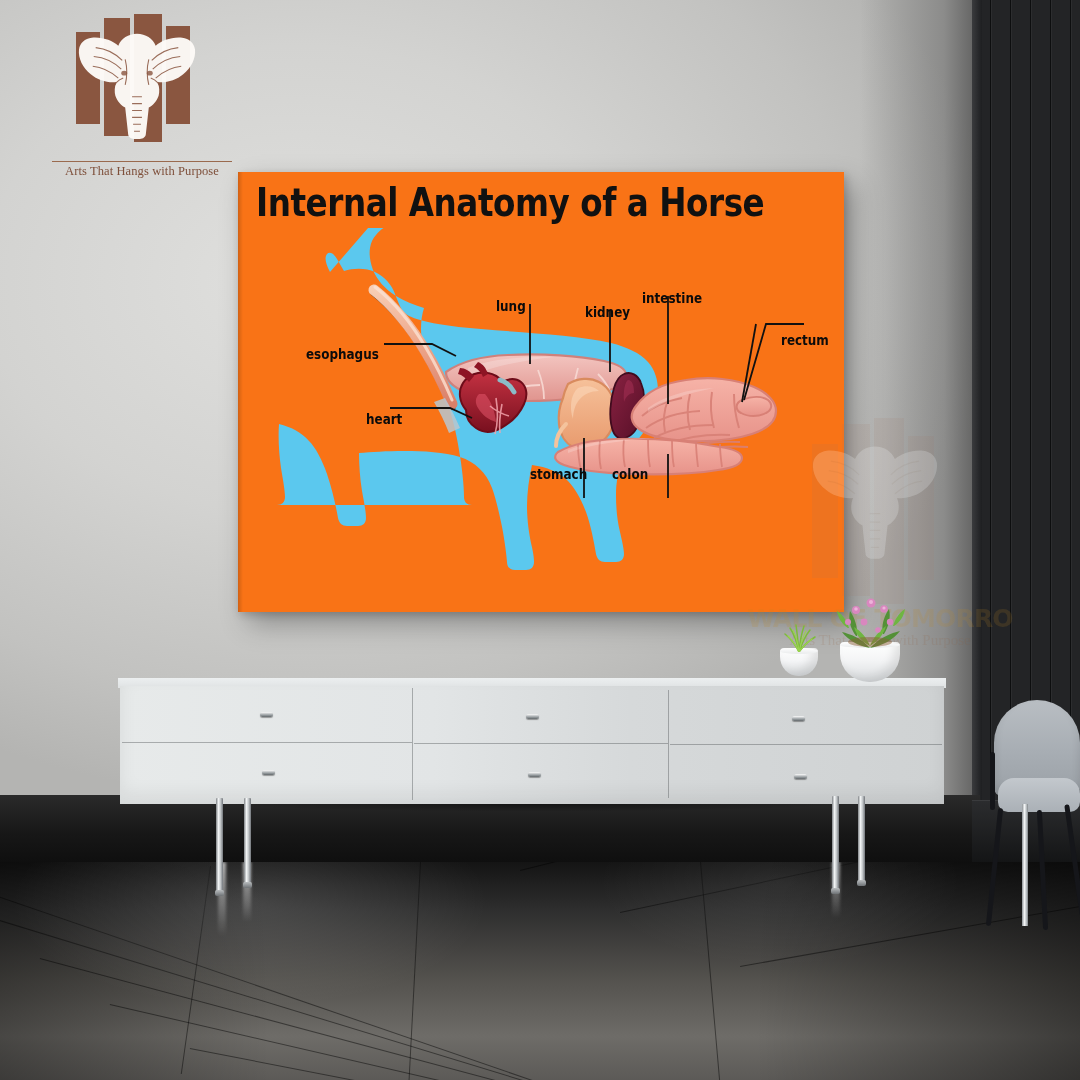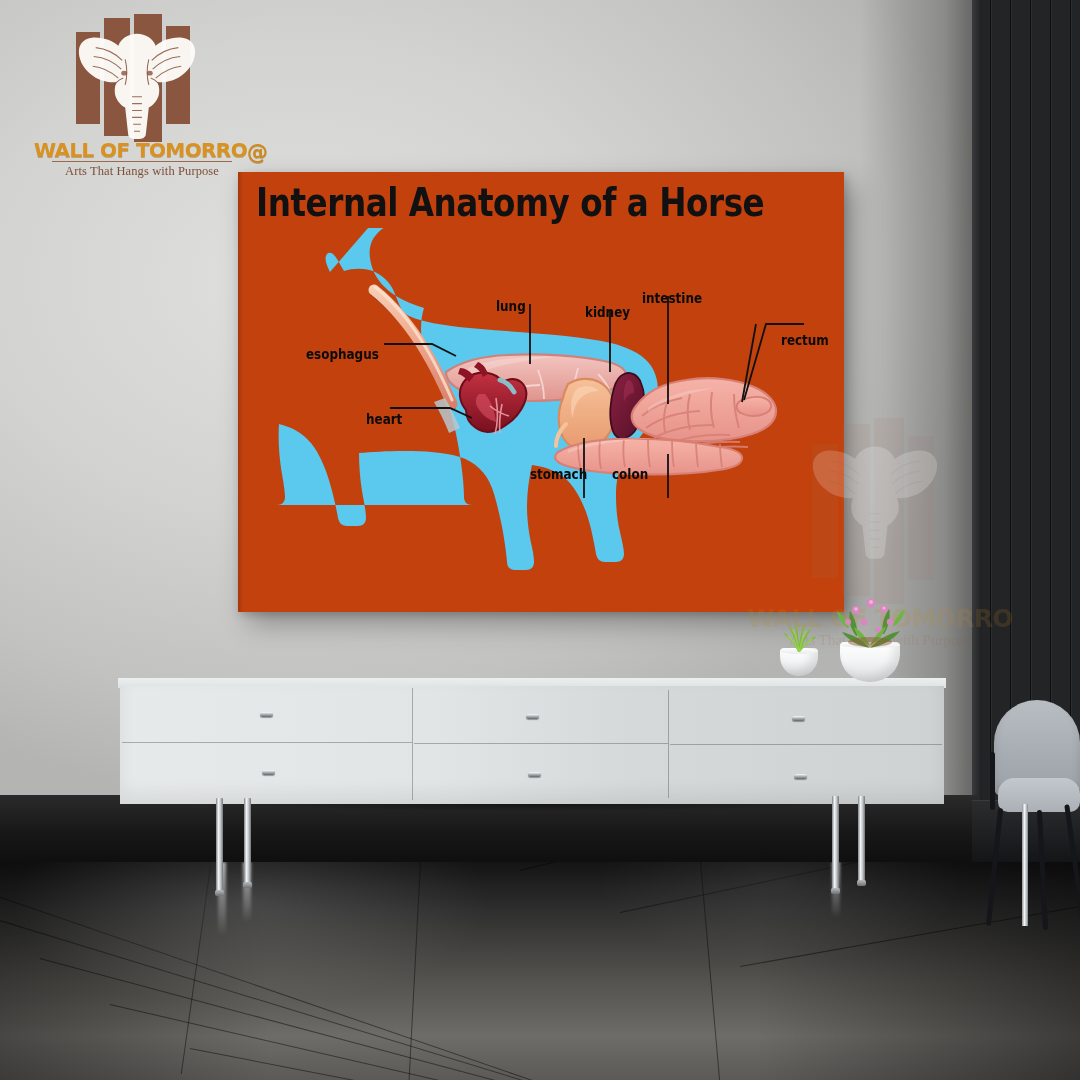--- a/index.html
+++ b/index.html
@@ -84,21 +84,21 @@
   .brand .wordmark .swirl{ display:inline-block; color:#cf8a1c; font-size:21px; vertical-align:-2px; }
   .brand .rule{ position:absolute; left:18px; top:147px; width:180px; height:1px; background:#9a6a4e; }
   .brand .tagline{
     position:absolute; left:0; top:150px; width:216px; text-align:center;
     font-family:"Liberation Serif", serif; font-size:12.5px; color:#7e4f3a; letter-spacing:.1px;
   }
 
   
   .poster{
     position:absolute; left:238px; top:172px; width:606px; height:440px;
-    background:#c2410c;
+    background:#f97316;
     box-shadow: 10px 12px 26px rgba(0,0,0,.30), 2px 3px 8px rgba(0,0,0,.18);
   }
   .poster .edge-l{
     position:absolute; left:0; top:0; width:5px; height:100%;
     background:linear-gradient(to right, rgba(0,0,0,.16), rgba(0,0,0,0));
   }
   .poster-title{
     position:absolute; left:18px; top:8px; width:580px;
     font-family:"DejaVu Sans Condensed","Liberation Sans Narrow","Liberation Sans", sans-serif;
     font-weight:bold; font-size:39px; letter-spacing:-.5px; color:#111;
@@ -253,21 +253,20 @@
           <path d="M48 36c2 8 2 18 0 26M72 36c-2 8-2 18 0 26"></path>
           <path d="M55 74h10M55 81h10M55 88h10M55 95h10M56 102h8M57 109h6"></path>
           <path d="M46 55c-5 2-9 6-10 11M74 55c5 2 9 6 10 11"></path>
         </g>
         <g fill="#8a5640" opacity=".8">
           <ellipse cx="47" cy="50" rx="3" ry="2.4"></ellipse>
           <ellipse cx="73" cy="50" rx="3" ry="2.4"></ellipse>
         </g>
       </svg>
     </div>
-    <div class="wordmark"><span>WALL OF TOMORRO</span><span class="swirl">@</span></div>
     <div class="rule"></div>
     <div class="tagline">Arts That Hangs with Purpose</div>
   </div>
 
   <div class="poster">
     <div class="edge-l"></div>
     <div class="poster-title">Internal Anatomy of a Horse</div>
 
     <div class="diagram">
       <svg viewBox="0 0 606 384" xmlns="http://www.w3.org/2000/svg">

